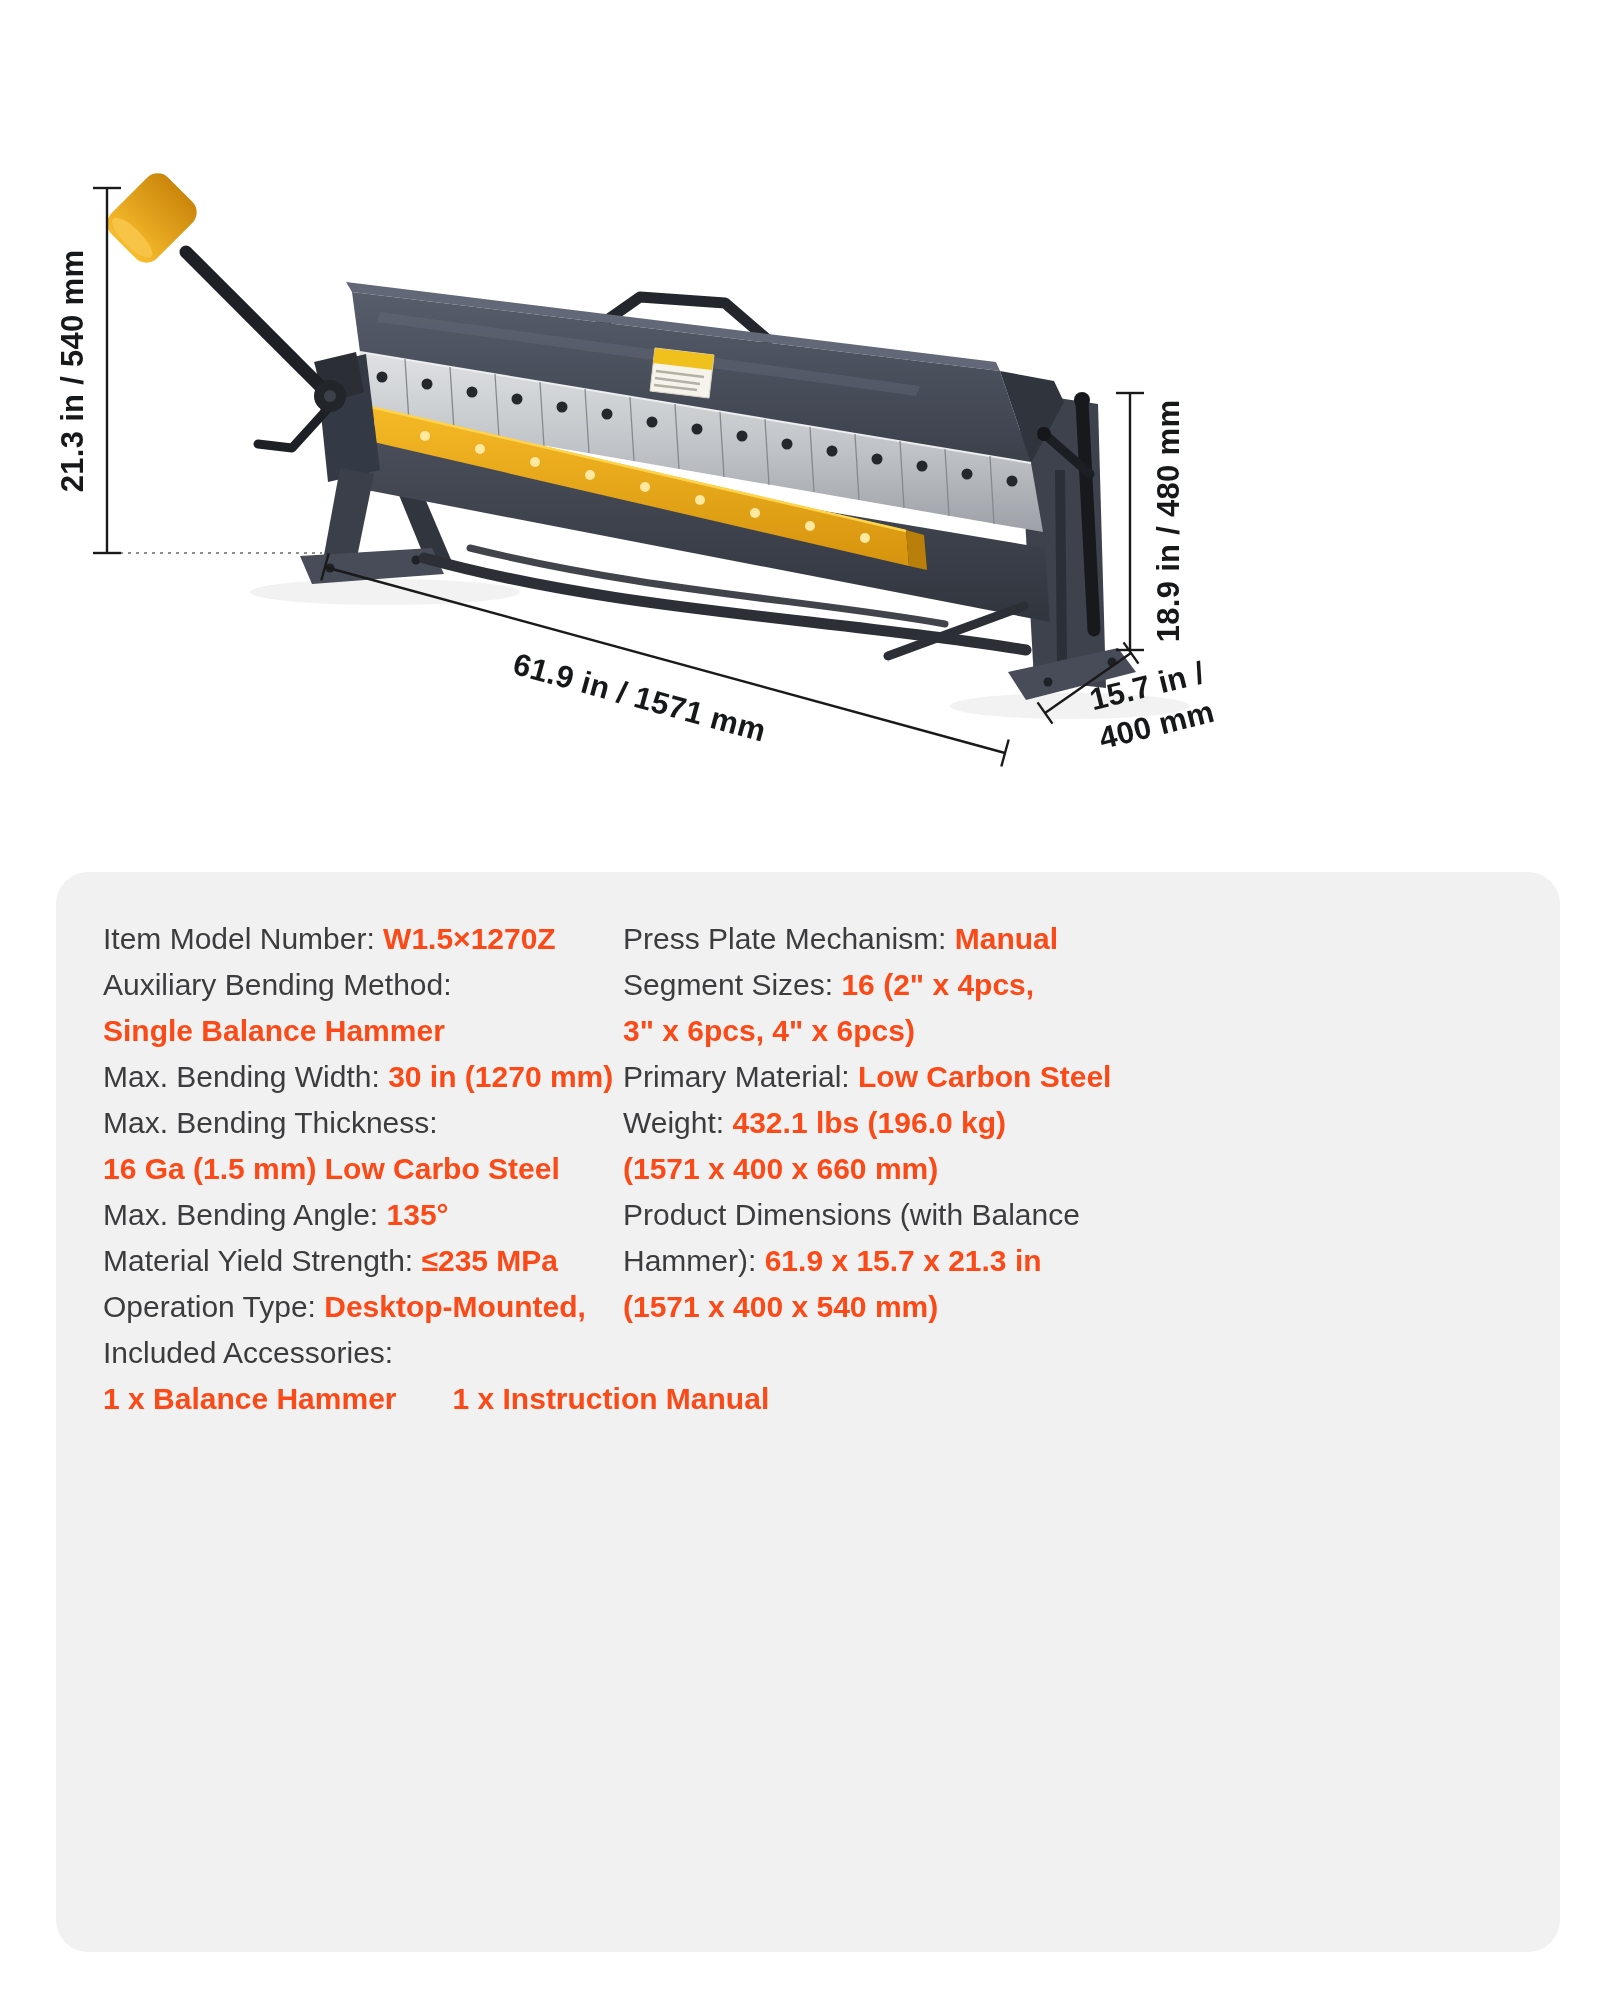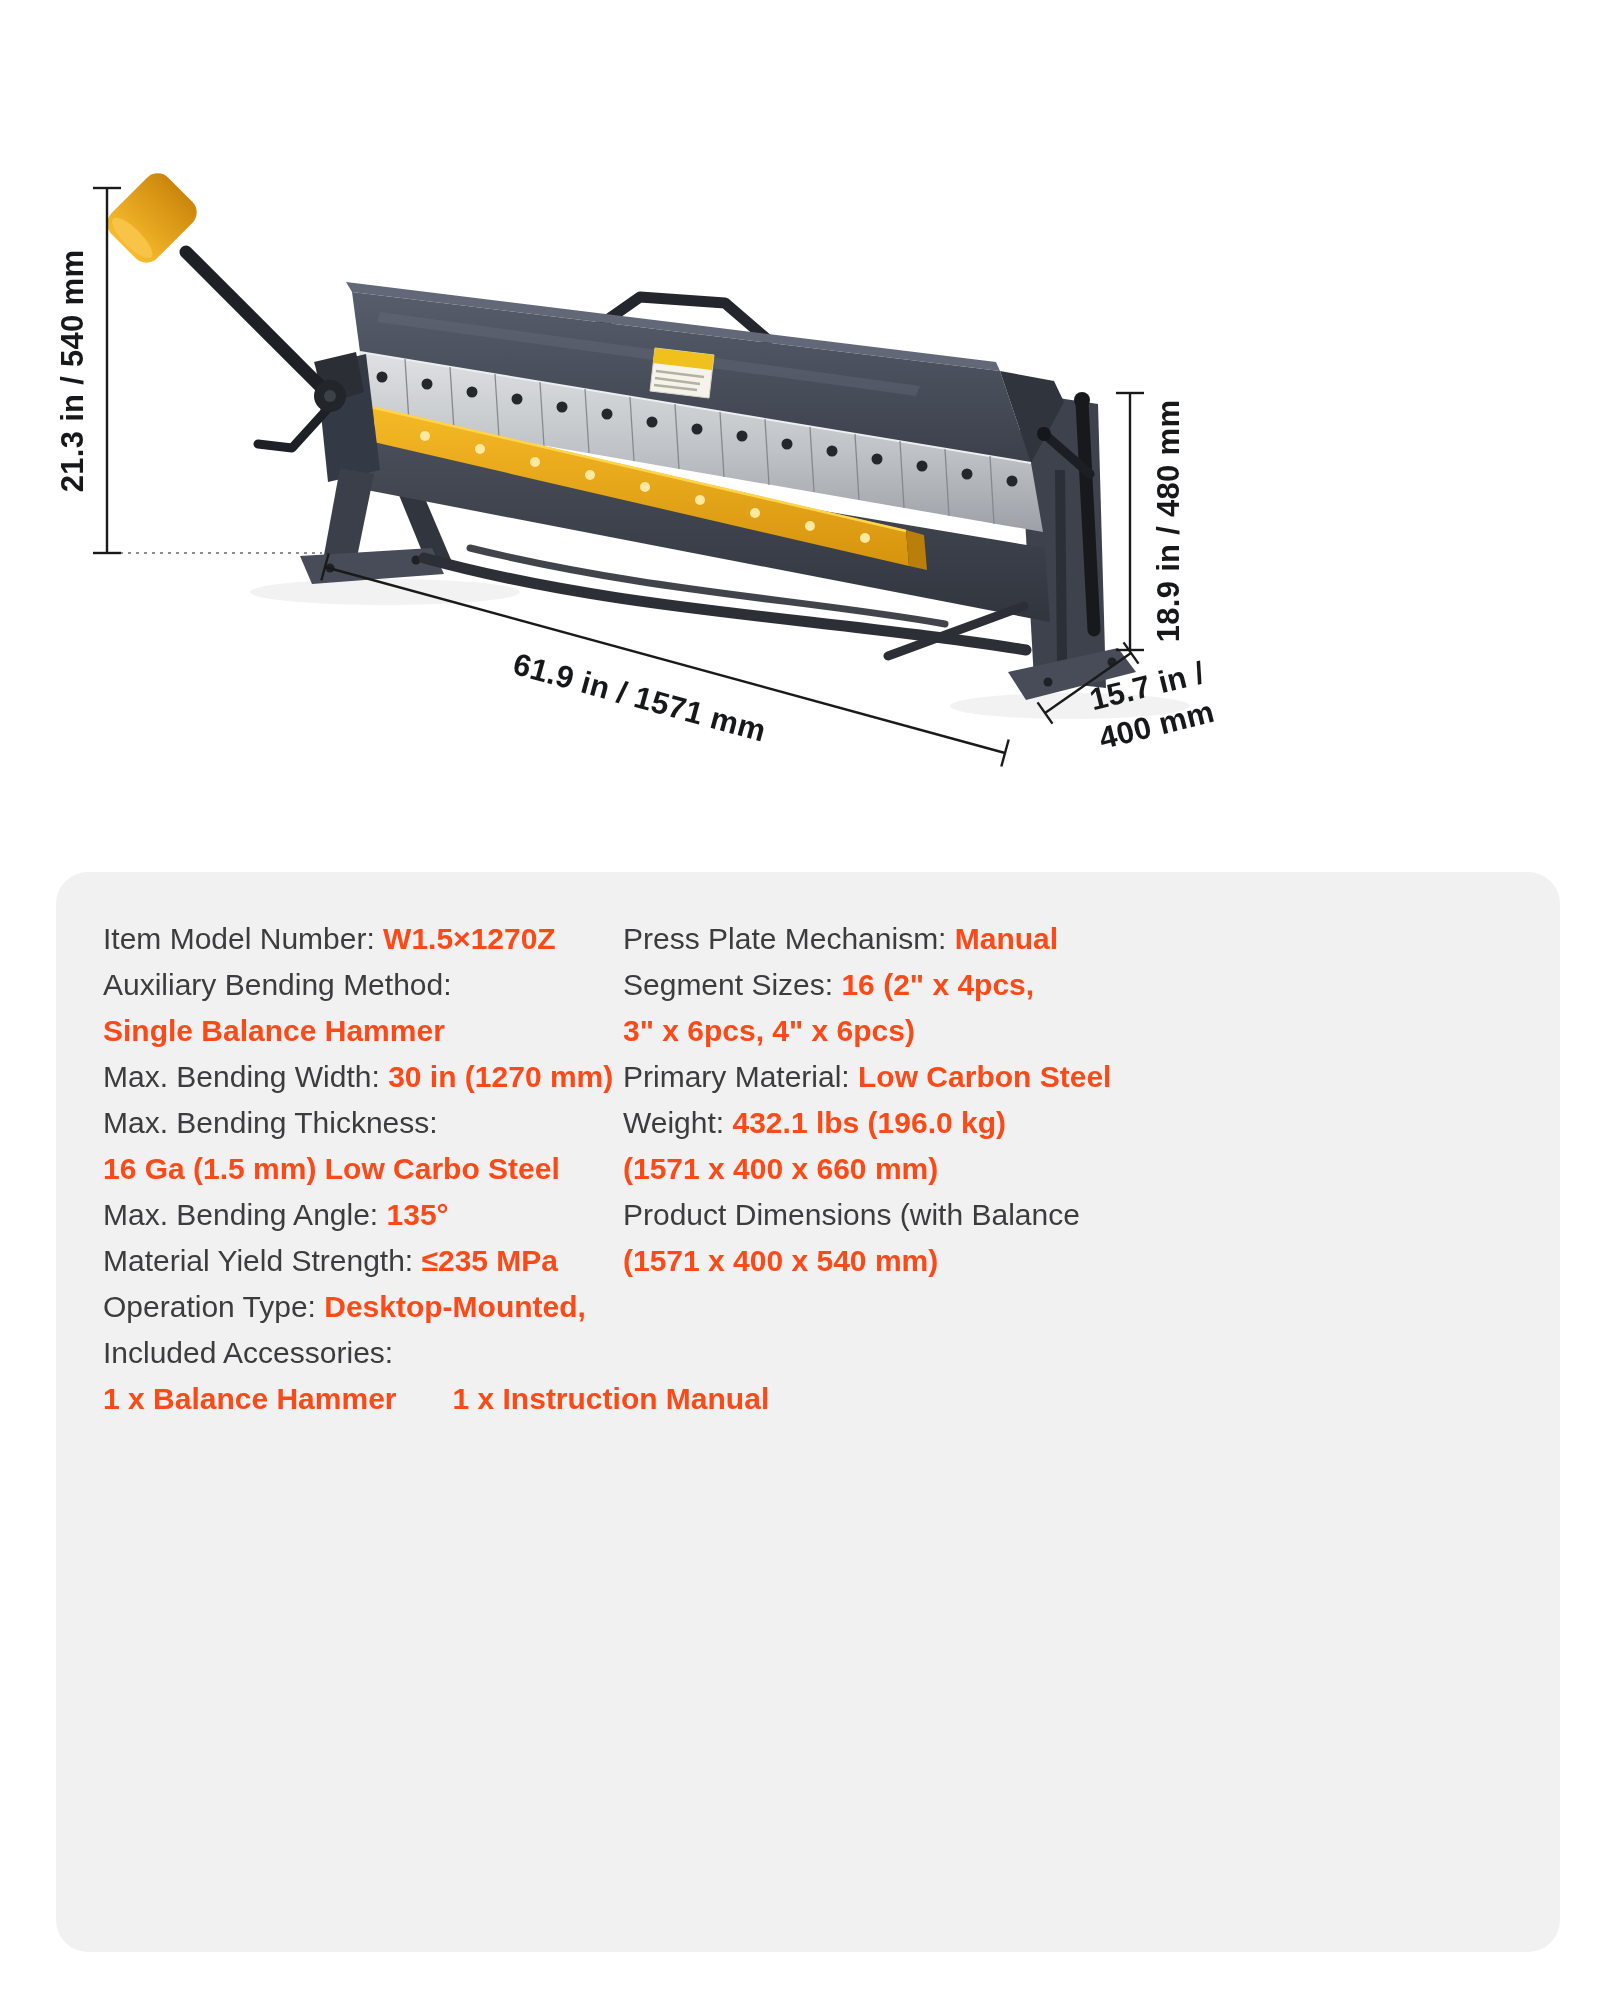--- a/index.html
+++ b/index.html
@@ -239,15 +239,16 @@
     <p class="spec-line"><span class="val">1 x Balance Hammer</span><span class="val gap">1 x Instruction Manual</span></p>
   </div>
   <div class="spec-col spec-col-right">
     <p class="spec-line"><span class="lbl">Press Plate Mechanism: </span><span class="val">Manual</span></p>
     <p class="spec-line"><span class="lbl">Segment Sizes: </span><span class="val">16 (2" x 4pcs,</span></p>
     <p class="spec-line"><span class="lbl"></span><span class="val">3" x 6pcs, 4" x 6pcs)</span></p>
     <p class="spec-line"><span class="lbl">Primary Material: </span><span class="val">Low Carbon Steel</span></p>
     <p class="spec-line"><span class="lbl">Weight: </span><span class="val">432.1 lbs (196.0 kg)</span></p>
     <p class="spec-line"><span class="lbl"></span><span class="val">(1571 x 400 x 660 mm)</span></p>
     <p class="spec-line"><span class="lbl">Product Dimensions (with Balance</span><span class="val"></span></p>
+    <p class="spec-line"><span class="lbl">Hammer): </span><span class="val">61.9 x 15.7 x 21.3 in</span></p>
     <p class="spec-line"><span class="lbl"></span><span class="val">(1571 x 400 x 540 mm)</span></p>
   </div>
 </section>
 
 </body></html>

